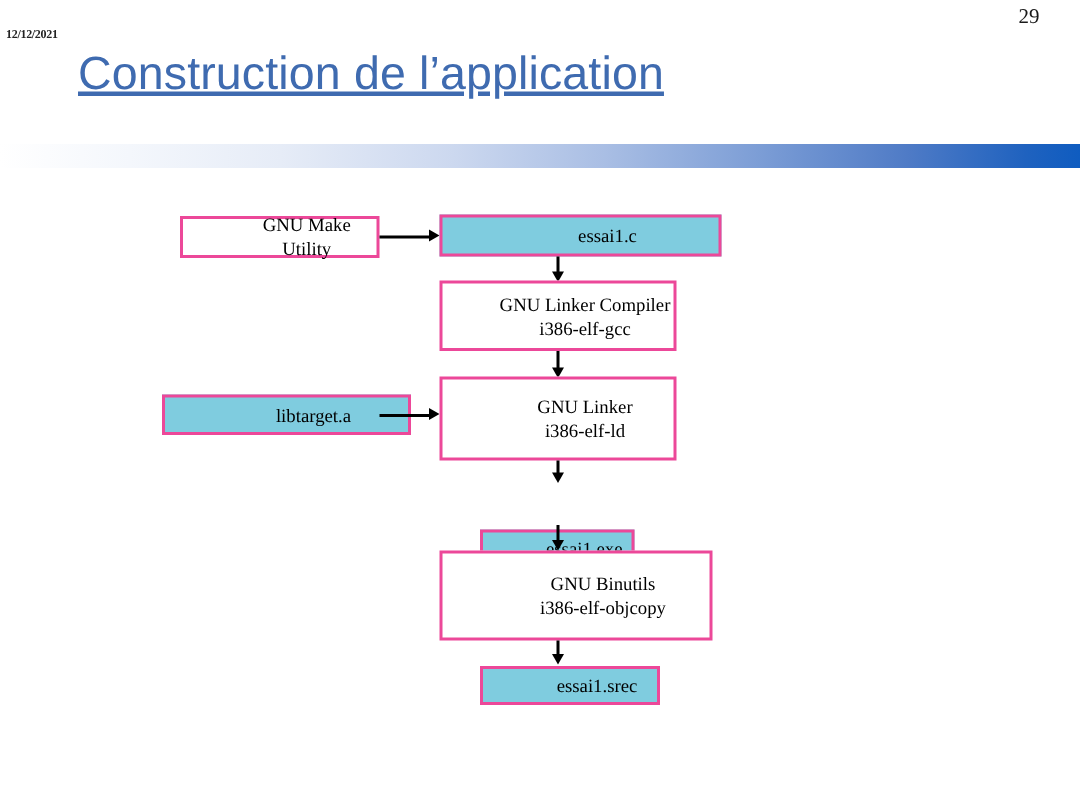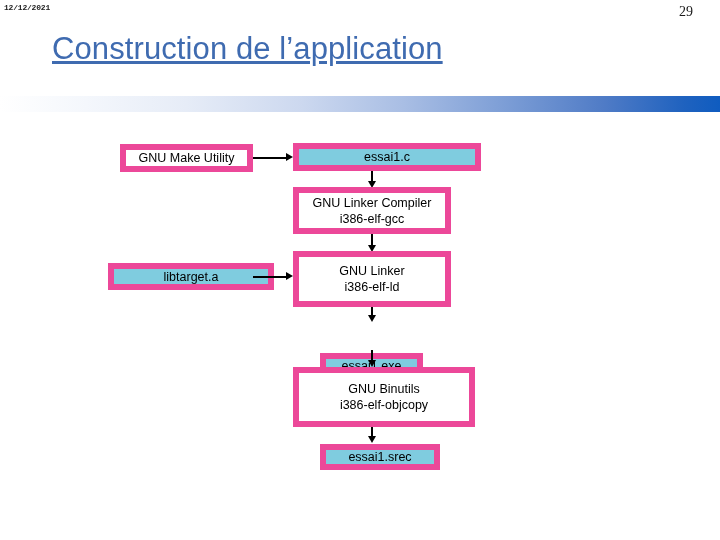--- a/index.html
+++ b/index.html
@@ -18,22 +18,22 @@
     position: relative;
     width: 720px;
     height: 540px;
     background: #ffffff;
   }
 
   
   .slide-date {
     position: absolute;
     left: 4px;
-    top: 3px;
-    font-family: Liberation Mono, monospace;
+    top: 18px;
+    font-family: Liberation Serif, serif;
     font-size: 8px;
     font-weight: bold;
     color: #222222;
     letter-spacing: -0.2px;
     white-space: nowrap;
   }
   .slide-number {
     position: absolute;
     right: 27px;
     top: 4px;
@@ -71,30 +71,31 @@
        #7d9ed6 70%,
        #4f7bc6 84%,
        #1f62bf 95%,
        #0f5cc0 100%);
   }
 
   
   .node {
     position: absolute;
     box-sizing: border-box;
-    border: 6px solid #ec4899;
-    font-family: Liberation Sans, sans-serif;
+    border: 2px solid #ec4899;
+    font-family: Liberation Serif, serif;
     font-size: 12.5px;
     color: #000000;
     text-align: center;
     display: flex;
     align-items: center;
     justify-content: center;
     line-height: 1.28;
     white-space: pre-line;
+    padding-left: 36px;
   }
   .node.white { background: #ffffff; }
   .node.blue  { background: #7fccdf; }
 
   
   .conn {
     position: absolute;
     background: #000000;
   }
   .conn.v { width: 2px; }

